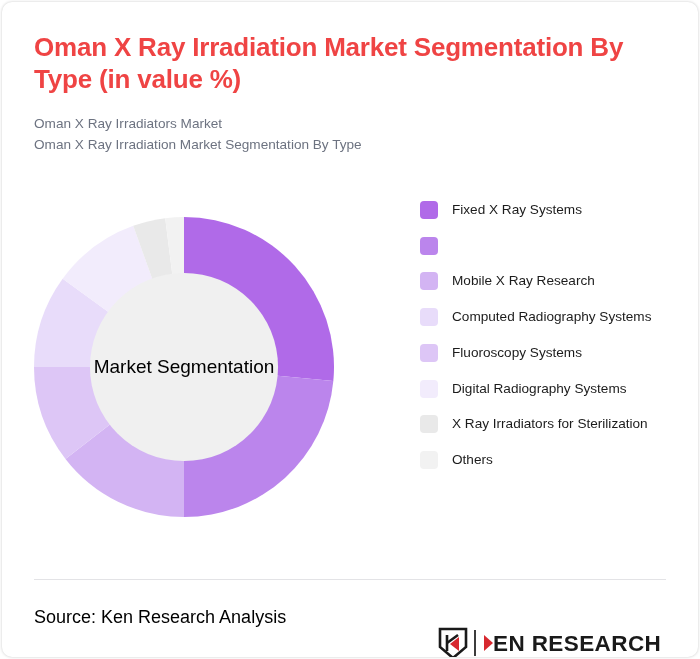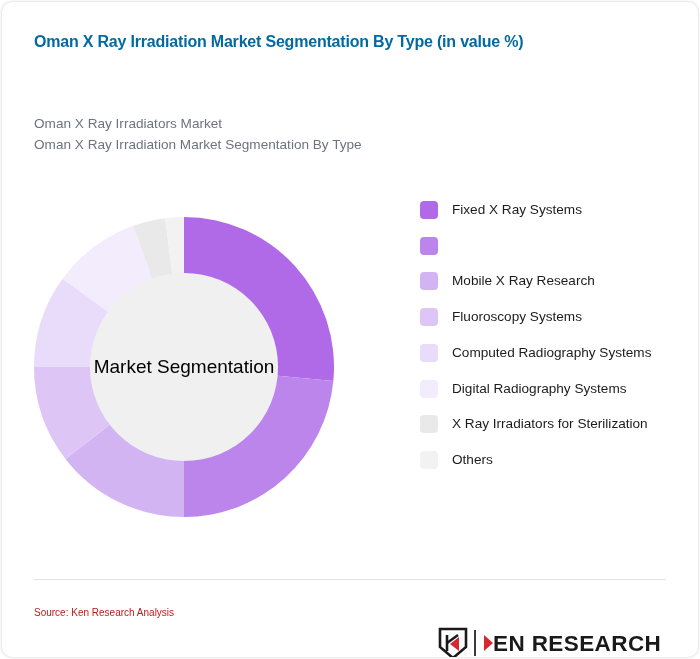--- a/index.html
+++ b/index.html
@@ -15,24 +15,24 @@
     margin:2px;
     background:#ffffff;
     border-radius:10px;
     box-shadow:0 0 3px rgba(0,0,0,0.22);
     overflow:hidden;
     box-sizing:border-box;
   }
   .title{
     position:absolute;
     left:32px; top:30px; width:644px;
-    font-size:16px;
+    font-size:26px;
     font-weight:bold;
     line-height:1.22;
-    color:#0369a1;
+    color:#ef4444;
     letter-spacing:-0.2px;
   }
   .subtitles{
     position:absolute;
     left:32px; top:112px; width:600px;
     font-size:13.6px;
     line-height:1.52;
     color:#6d7381;
   }
   .sub-line{display:block;}
@@ -80,22 +80,22 @@
   
   .divider{
     position:absolute;
     left:32px; right:32px; top:577px;
     height:1px;
     background:#e3e3e6;
   }
   .source{
     position:absolute;
     left:32px; top:605px;
-    font-size:10px;
-    color:#b91c1c;
+    font-size:18px;
+    color:#000000;
   }
   .logo{
     position:absolute;
     right:30px; top:592px;
     height:34px;
     display:flex;align-items:center;margin-top:32px;
   }
   .logo-svg{display:block;}
 </style>
 </head>
@@ -133,26 +133,26 @@
         <span class="legend-label">Fixed X Ray Systems</span>
       </div>
       <div class="legend-item">
         <span class="legend-swatch" style="background: rgb(187, 133, 236);"></span>
       </div>
       <div class="legend-item">
         <span class="legend-swatch" style="background: rgb(211, 180, 243);"></span>
         <span class="legend-label">Mobile X Ray Research</span>
       </div>
       <div class="legend-item">
+        <span class="legend-swatch" style="background: rgb(232, 220, 250);"></span>
+        <span class="legend-label">Computed Radiography Systems</span>
+      </div>
+      <div class="legend-item">
         <span class="legend-swatch" style="background: rgb(221, 198, 246);"></span>
         <span class="legend-label">Fluoroscopy Systems</span>
-      </div>
-      <div class="legend-item">
-        <span class="legend-swatch" style="background: rgb(232, 220, 250);"></span>
-        <span class="legend-label">Computed Radiography Systems</span>
       </div>
       <div class="legend-item">
         <span class="legend-swatch" style="background: rgb(242, 236, 252);"></span>
         <span class="legend-label">Digital Radiography Systems</span>
       </div>
       <div class="legend-item">
         <span class="legend-swatch" style="background: rgb(233, 233, 233);"></span>
         <span class="legend-label">X Ray Irradiators for Sterilization</span>
       </div>
       <div class="legend-item">

